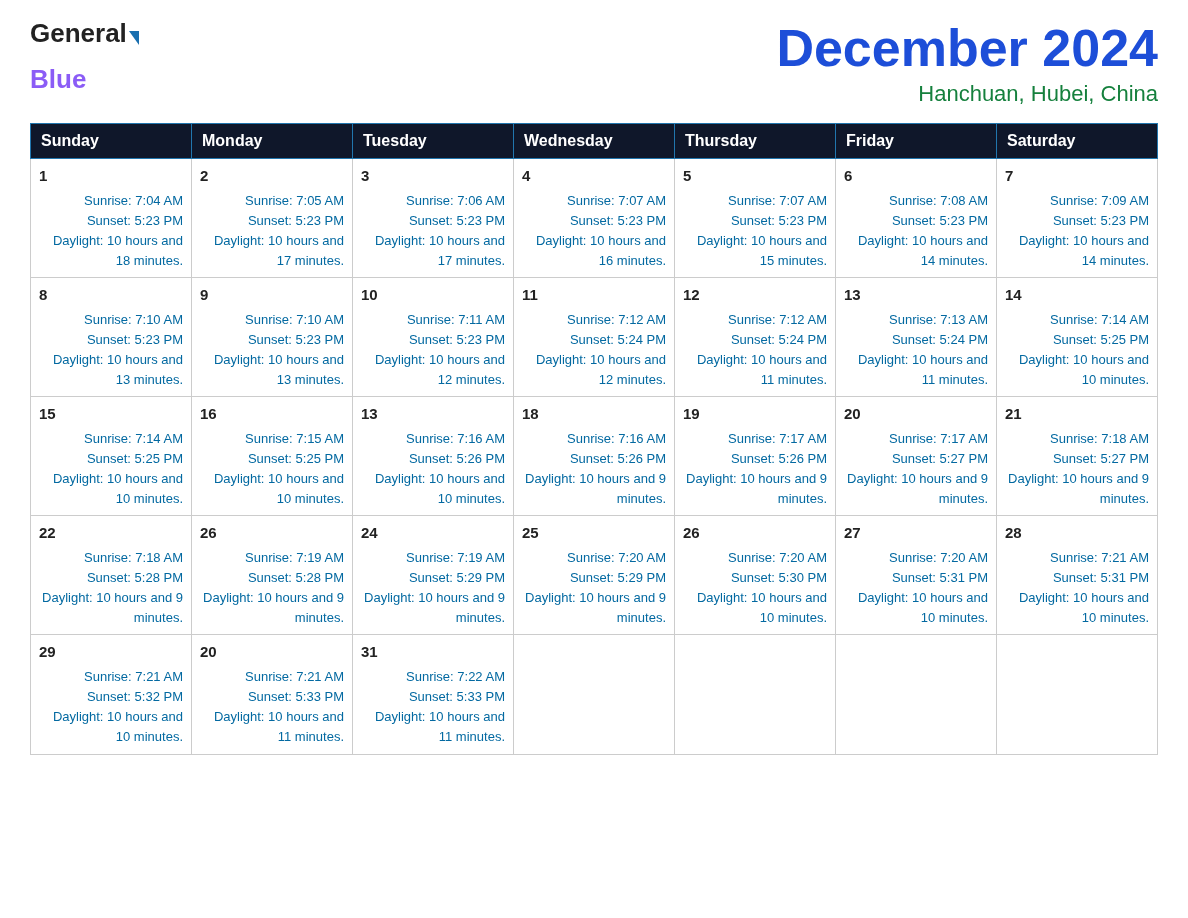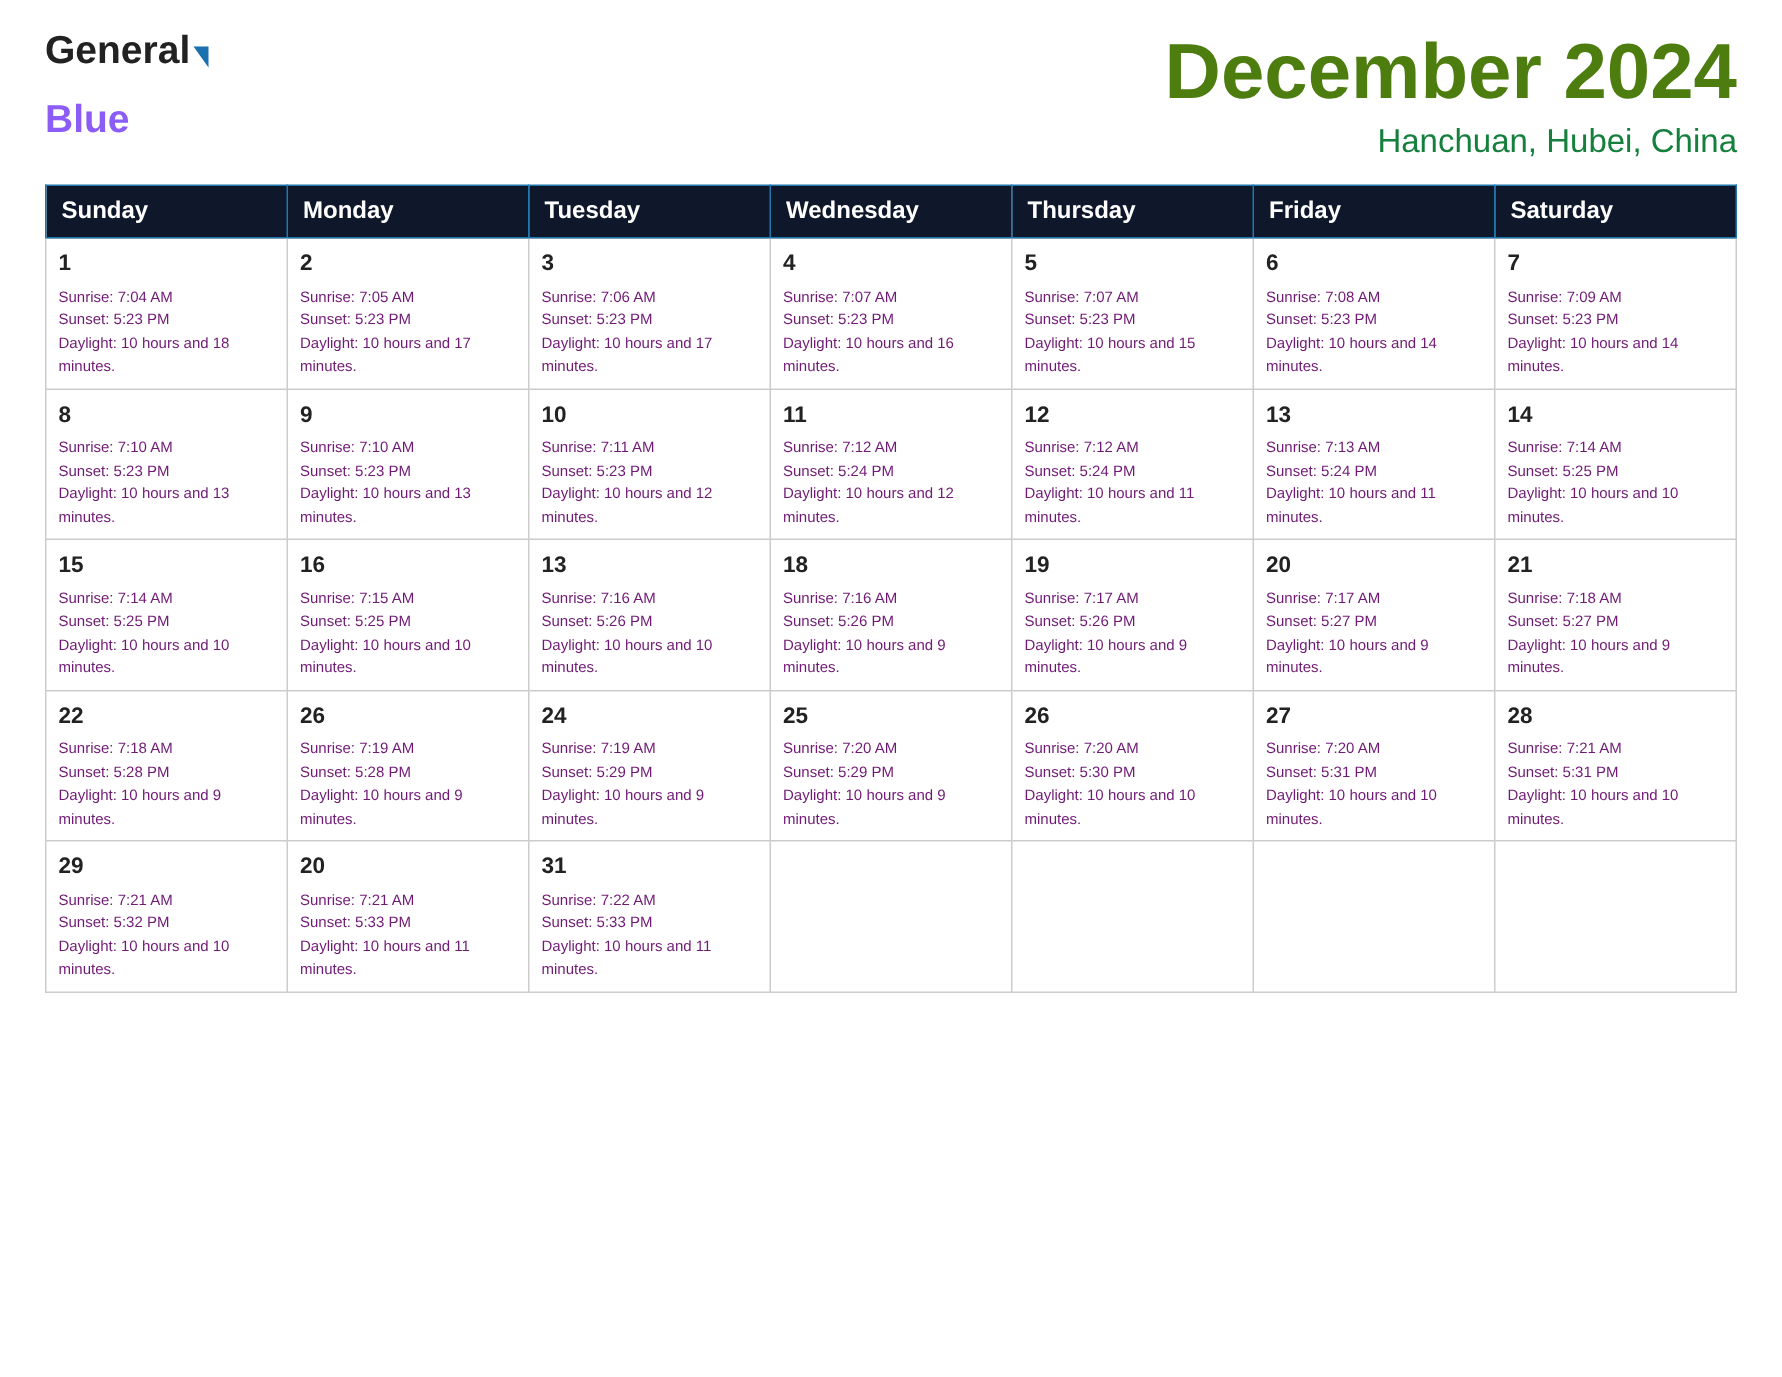--- a/index.html
+++ b/index.html
@@ -34,21 +34,21 @@
       font-weight: bold;
       color: #8b5cf6;
       line-height: 1;
     }
     .title-section {
       text-align: right;
     }
     .month-title {
       font-size: 52px;
       font-weight: bold;
-      color: #4d7c0f;
+      color: #1d4ed8;
       line-height: 1.1;
     }
     .location-title {
       font-size: 22px;
       color: #15803d;
       margin-top: 4px;
     }
     .calendar-table {
       width: 100%;
       border-collapse: collapse;
@@ -72,23 +72,24 @@
       line-height: 1.5;
       min-height: 90px;
     }
     .day-number {
       font-size: 15px;
       font-weight: bold;
       display: block;
       margin-bottom: 3px;
     }
     .day-info {
-      font-size: 10px;
-      color: #701a75;
+      font-size: 13px;
+      color: #0369a1;
       line-height: 1.55;
+      text-align: right;
     }
     tr td {
       background: #fff;
     }
   </style>
 </head>
 <body>
 
 <div class="header">
   <div class="logo">

